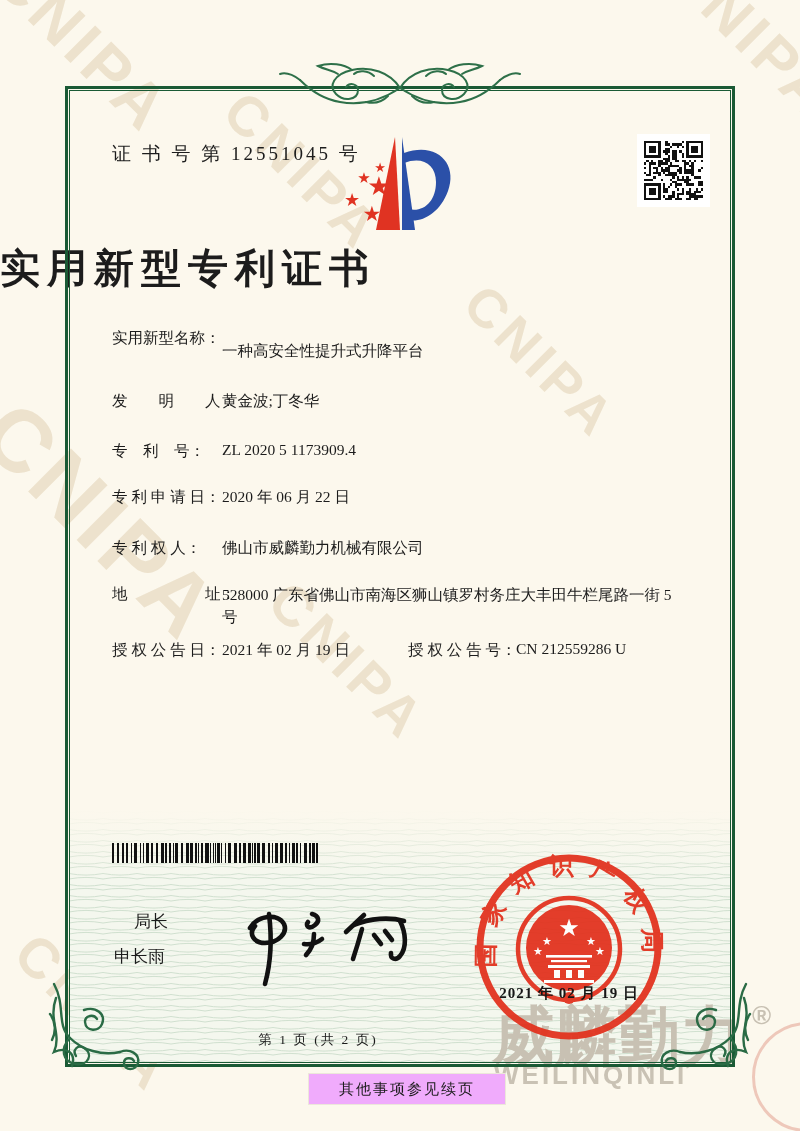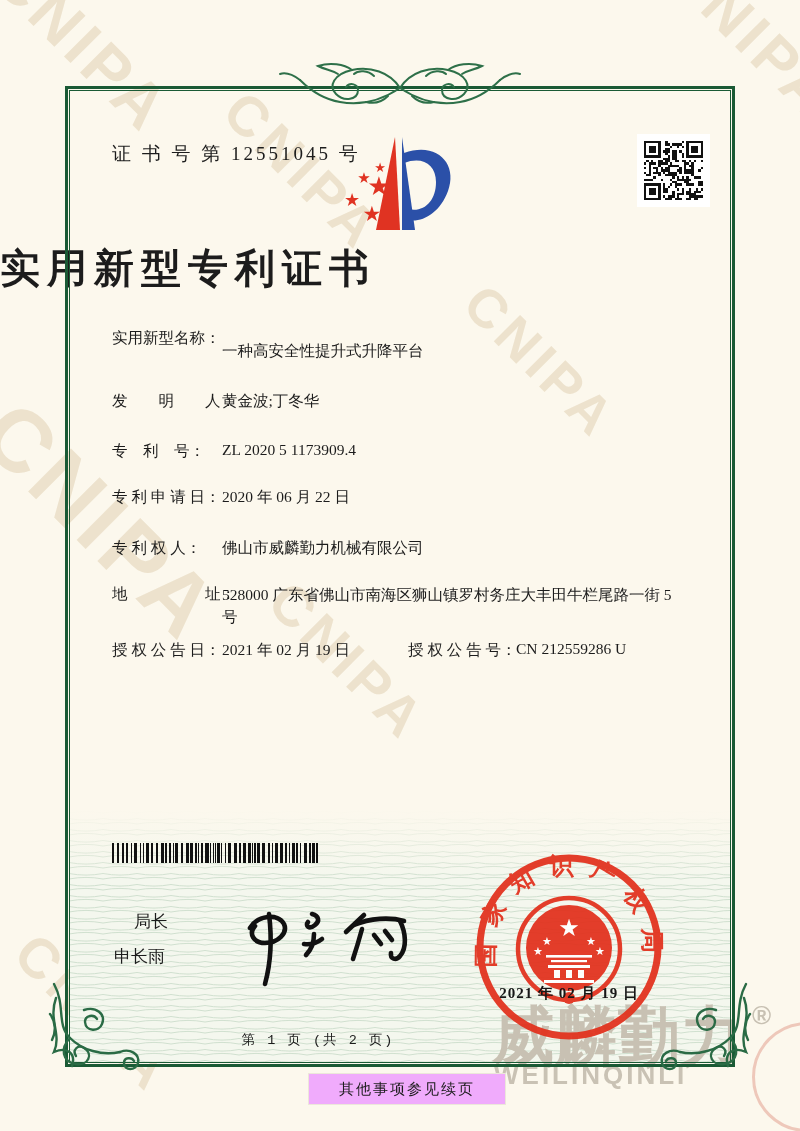--- a/index.html
+++ b/index.html
@@ -32,21 +32,21 @@
   .guill-fade{position:absolute;left:69px;top:810px;width:662px;height:70px;z-index:1;
          background:linear-gradient(180deg,#fcf8ed 0%,rgba(252,248,237,0) 100%);}
   .barcode{position:absolute;left:112px;top:843px;width:208px;height:20px;z-index:3;}
   .btitle{position:absolute;left:114px;top:910px;font-size:17px;z-index:3;font-family:"Liberation Sans","DejaVu Sans",sans-serif;margin-left:20px;}
   .bname{position:absolute;left:114px;top:945px;font-size:17px;z-index:3;font-family:"Liberation Sans","DejaVu Sans",sans-serif;}
   .sig{position:absolute;left:228px;top:882px;z-index:4;}
   .seal{position:absolute;left:474px;top:852px;z-index:3;}
   .sealdate{position:absolute;left:474px;top:984px;width:190px;text-align:center;font-size:15px;
             font-weight:bold;color:#161616;z-index:4;letter-spacing:1px;}
   .pageno{position:absolute;left:0;top:1031px;width:636px;text-align:center;font-size:13.5px;
-          letter-spacing:2px;z-index:3;font-family:Liberation Mono, monospace;}
+          letter-spacing:2px;z-index:3;}
   .note{position:absolute;left:308px;top:1073px;width:196px;height:30px;background:#f0abfc;
         border:1px solid #ece7da;z-index:7;display:flex;align-items:center;justify-content:center;
         font-size:15px;letter-spacing:2px;}
   
   .co-zh{position:absolute;left:492px;top:993px;font-size:62px;font-weight:bold;color:#c8c1b3;
          font-family:"Liberation Sans","DejaVu Sans",sans-serif;z-index:2;letter-spacing:1px;
          transform:scaleY(1.05);transform-origin:left top;white-space:nowrap;}
   .co-reg{position:absolute;left:752px;top:1000px;font-size:26px;color:#c8c1b3;z-index:2;
           font-family:"Liberation Sans","DejaVu Sans",sans-serif;font-weight:bold;}
   .co-en{position:absolute;left:494px;top:1060px;font-size:26px;font-weight:bold;color:#c9c2b4;

